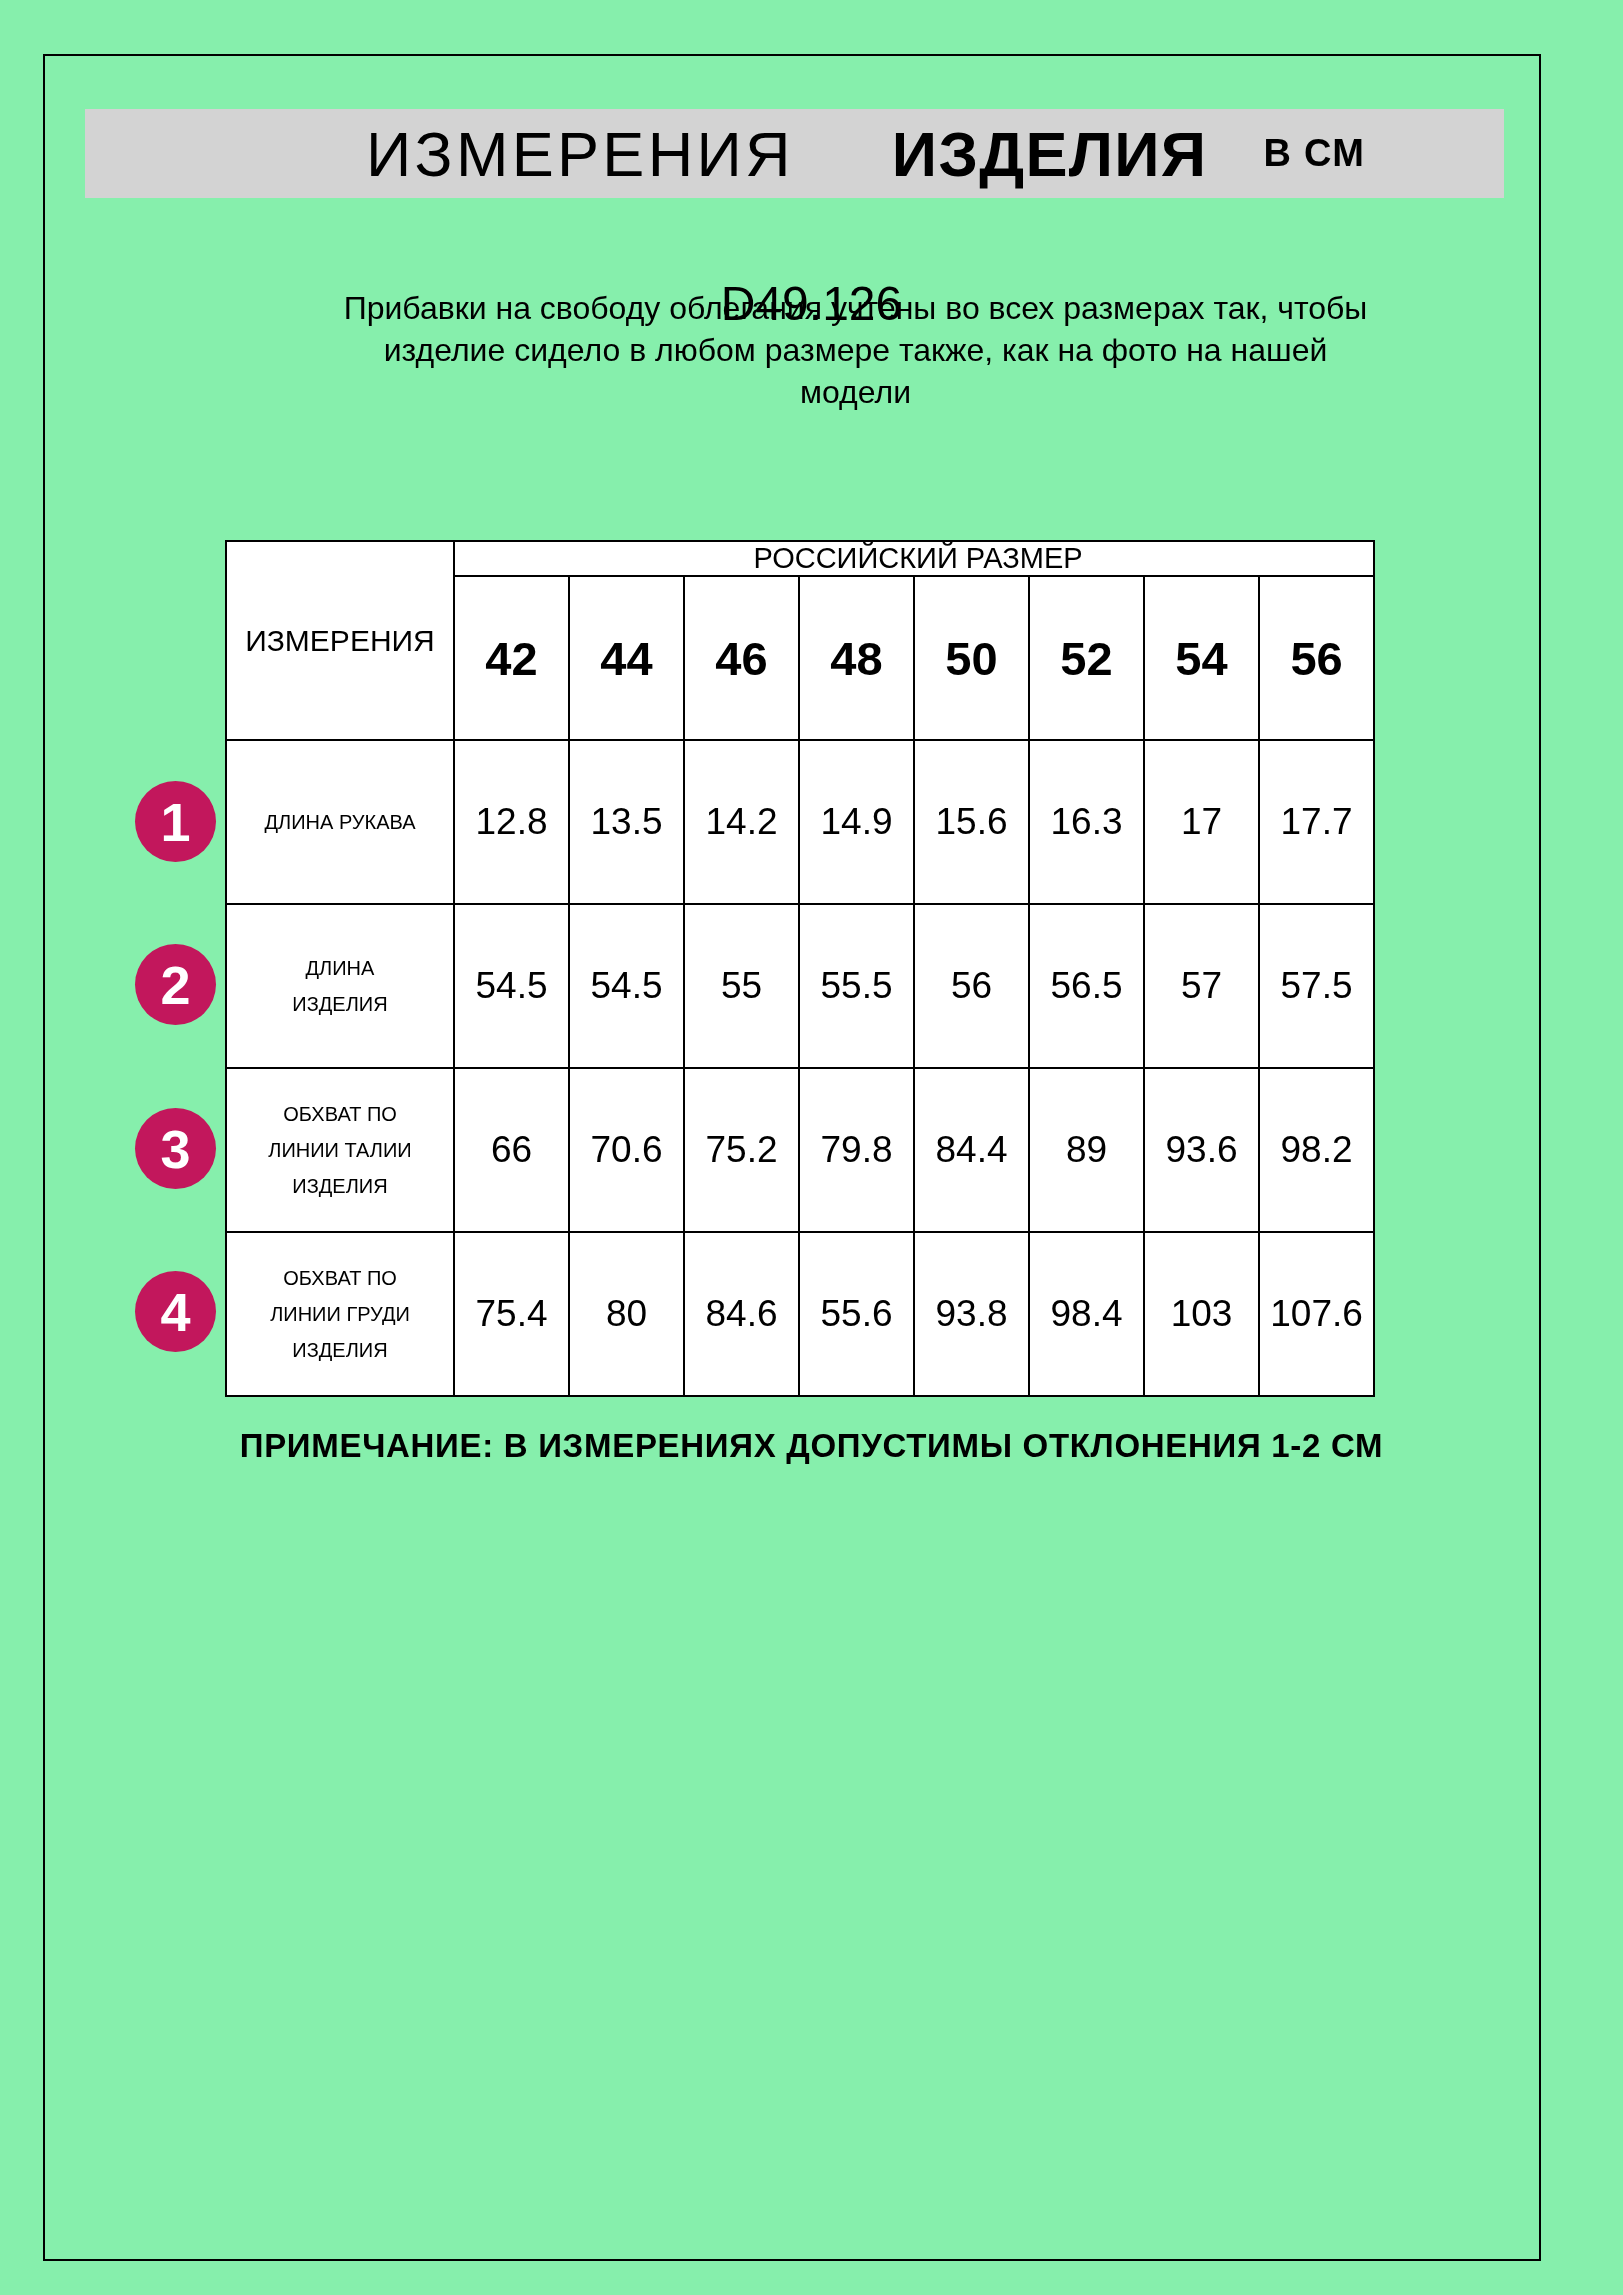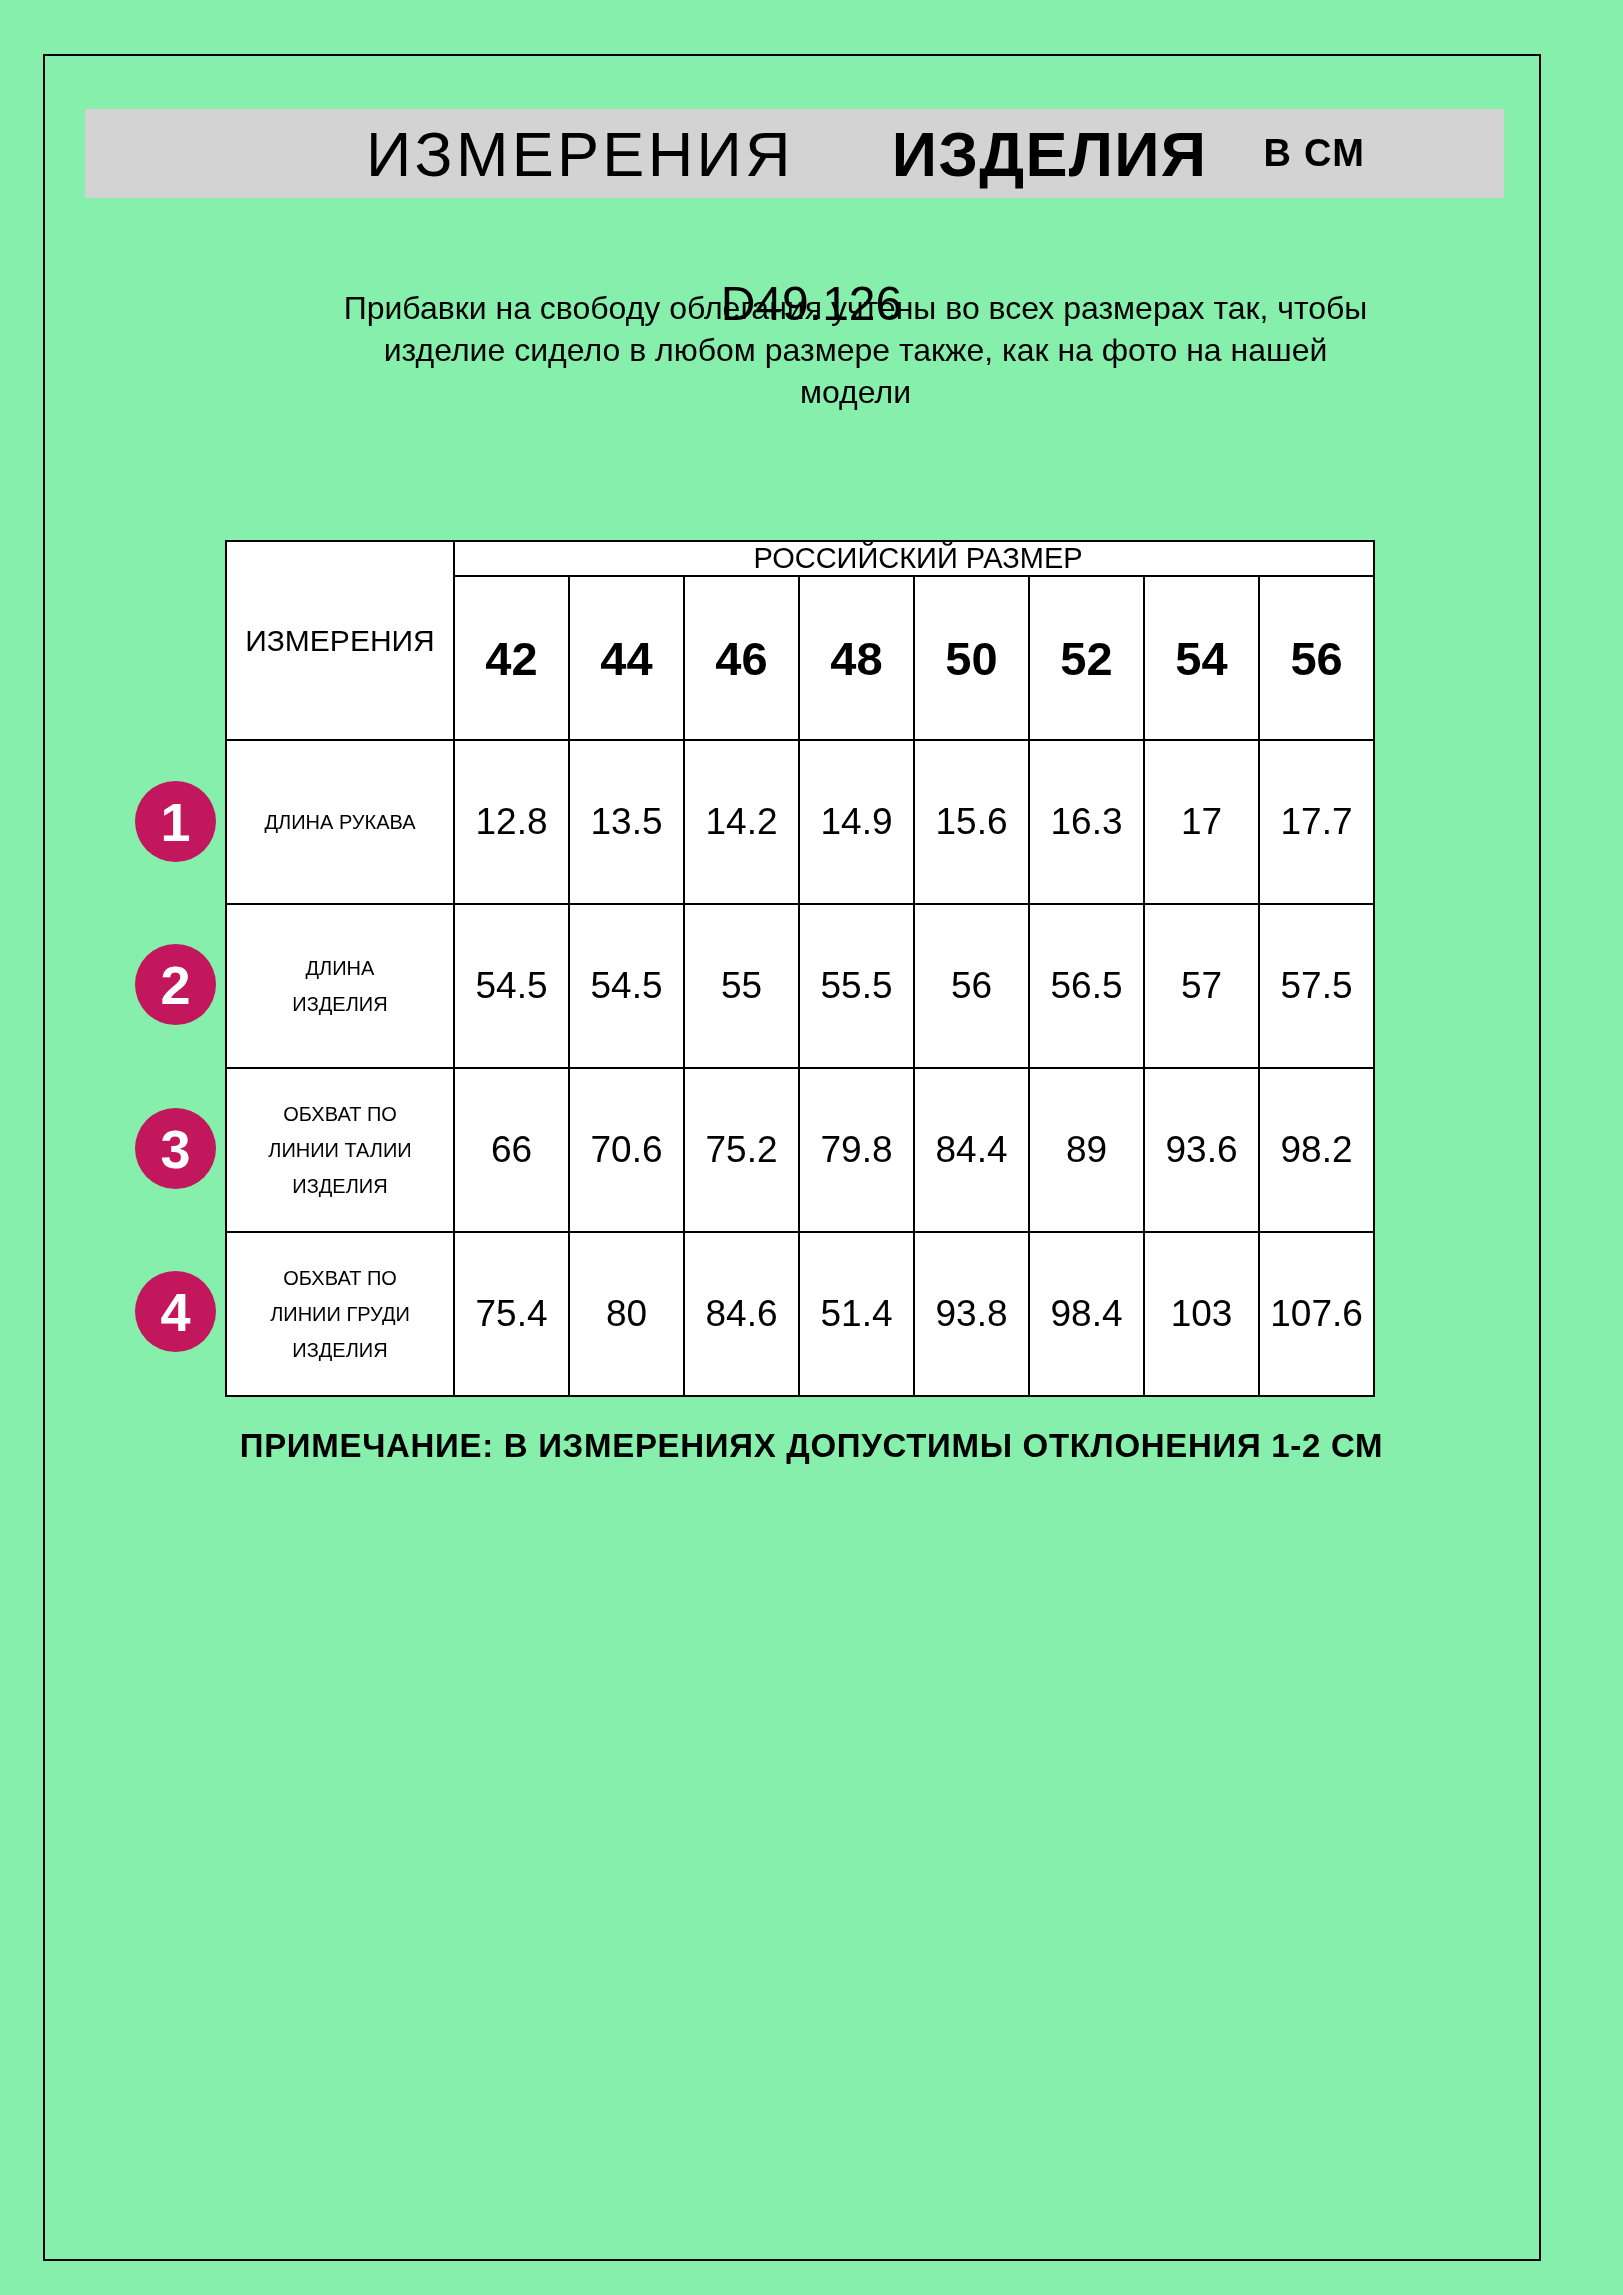--- a/index.html
+++ b/index.html
@@ -161,21 +161,21 @@
       <td class="val">93.6</td>
       <td class="val">98.2</td>
     </tr>
     <tr class="data-row">
       <td class="row-label">ОБХВАТ ПО
 ЛИНИИ ГРУДИ
 ИЗДЕЛИЯ</td>
       <td class="val">75.4</td>
       <td class="val">80</td>
       <td class="val">84.6</td>
-      <td class="val">51.4</td>
+      <td class="val">55.6</td>
       <td class="val">93.8</td>
       <td class="val">98.4</td>
       <td class="val">103</td>
       <td class="val">107.6</td>
     </tr>
   </tbody>
     </table>
 
   <div class="num-circle" style="top:781px;background:#C2175C;">1</div>
   <div class="num-circle" style="top:944px;background:#C2175C;">2</div>

